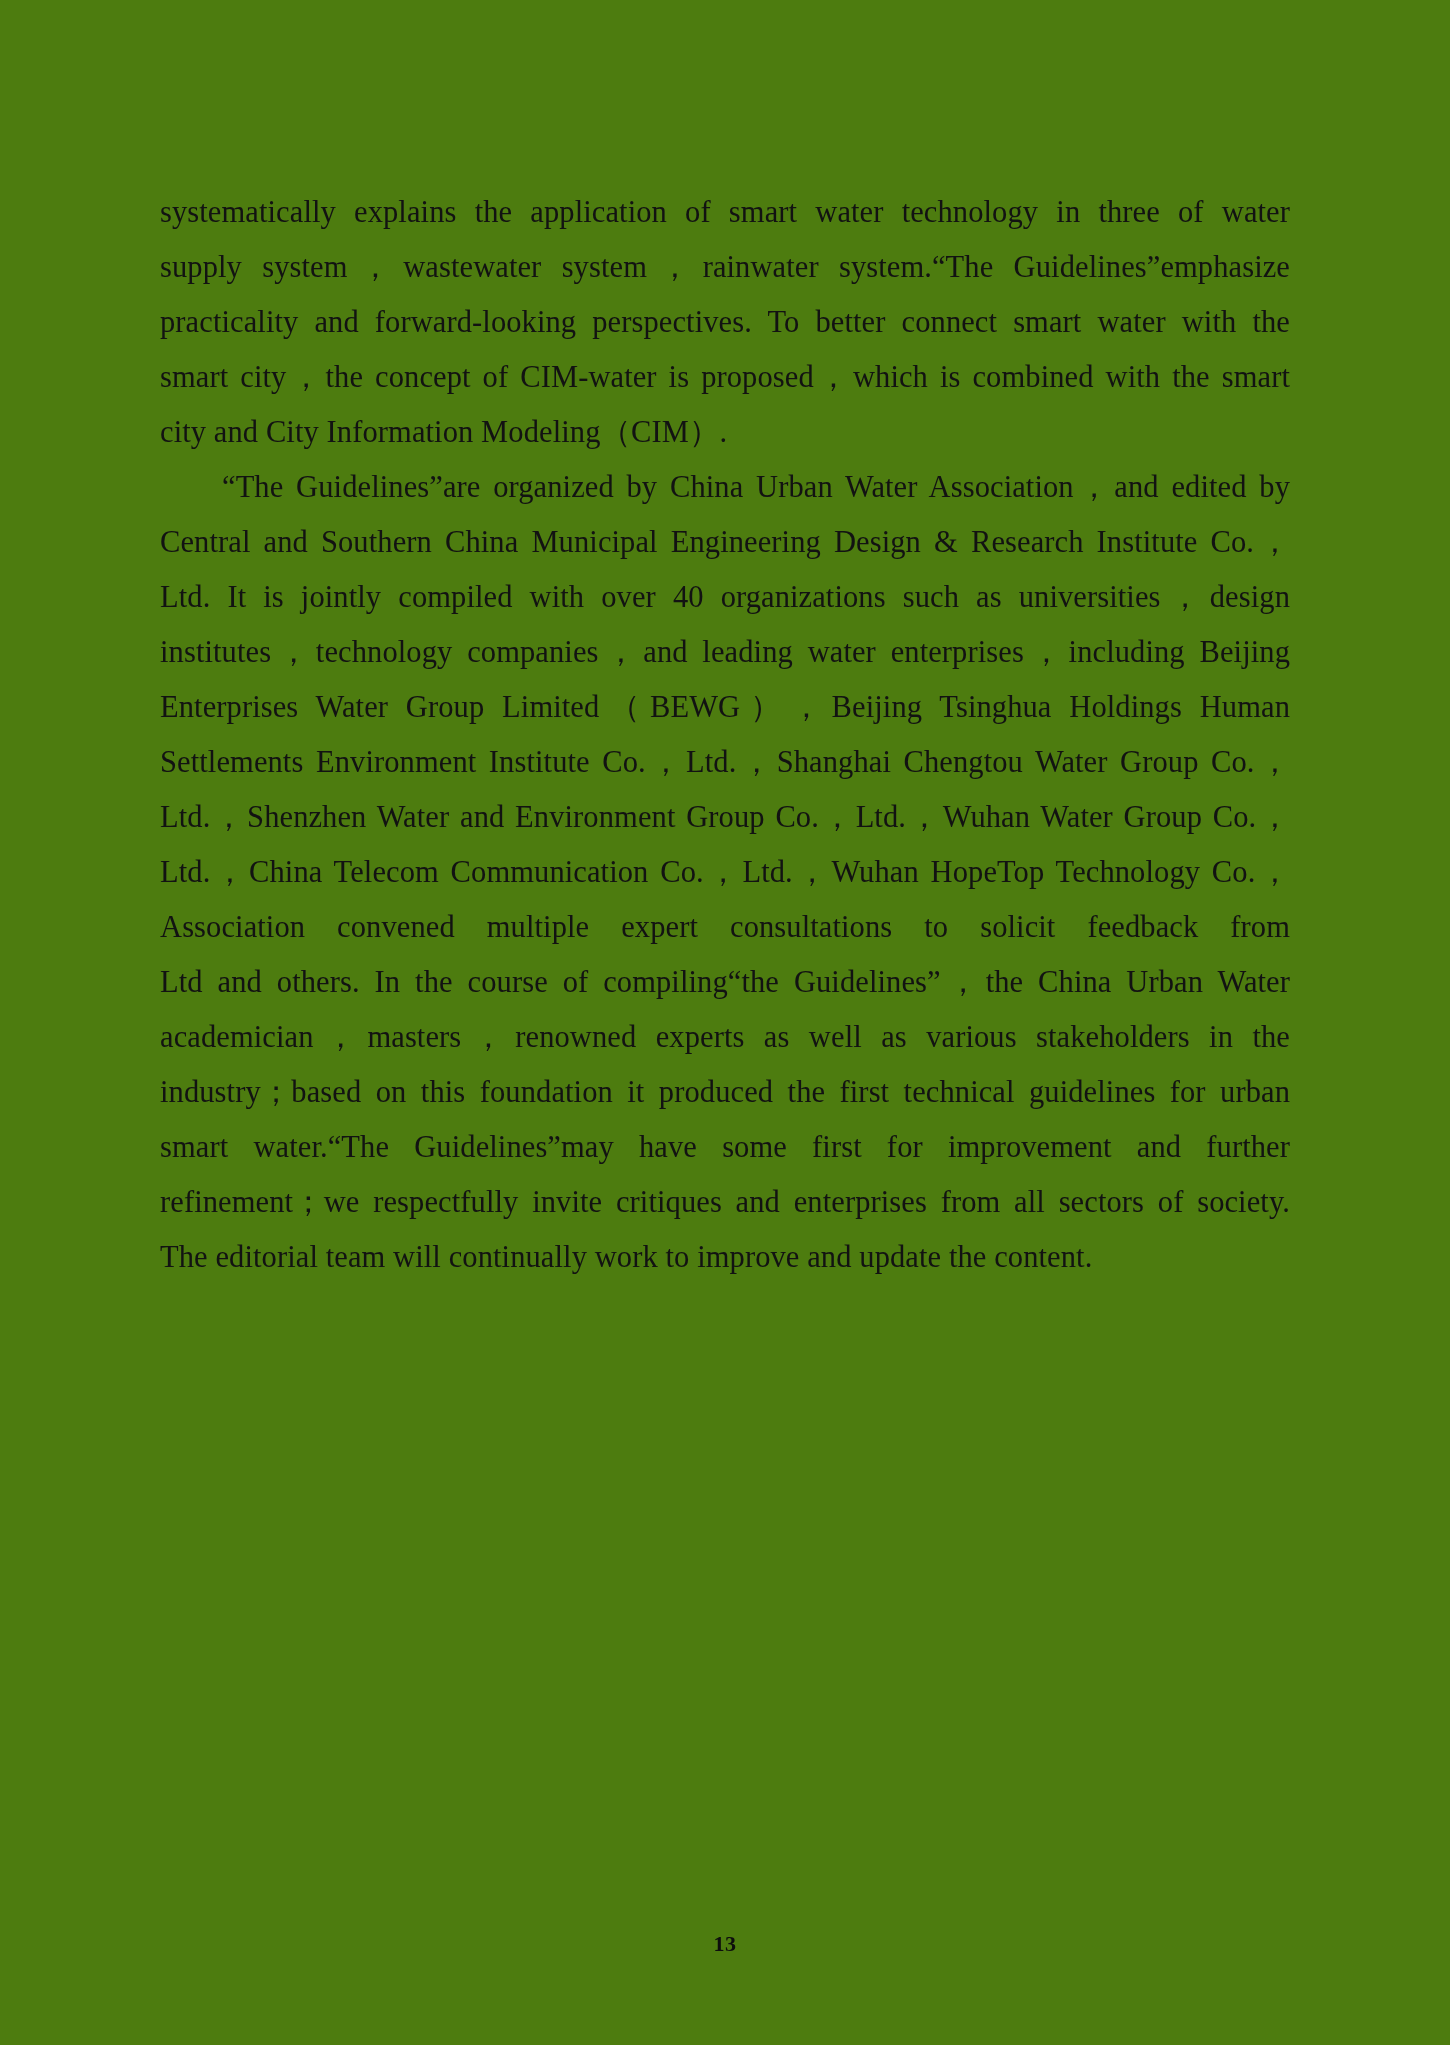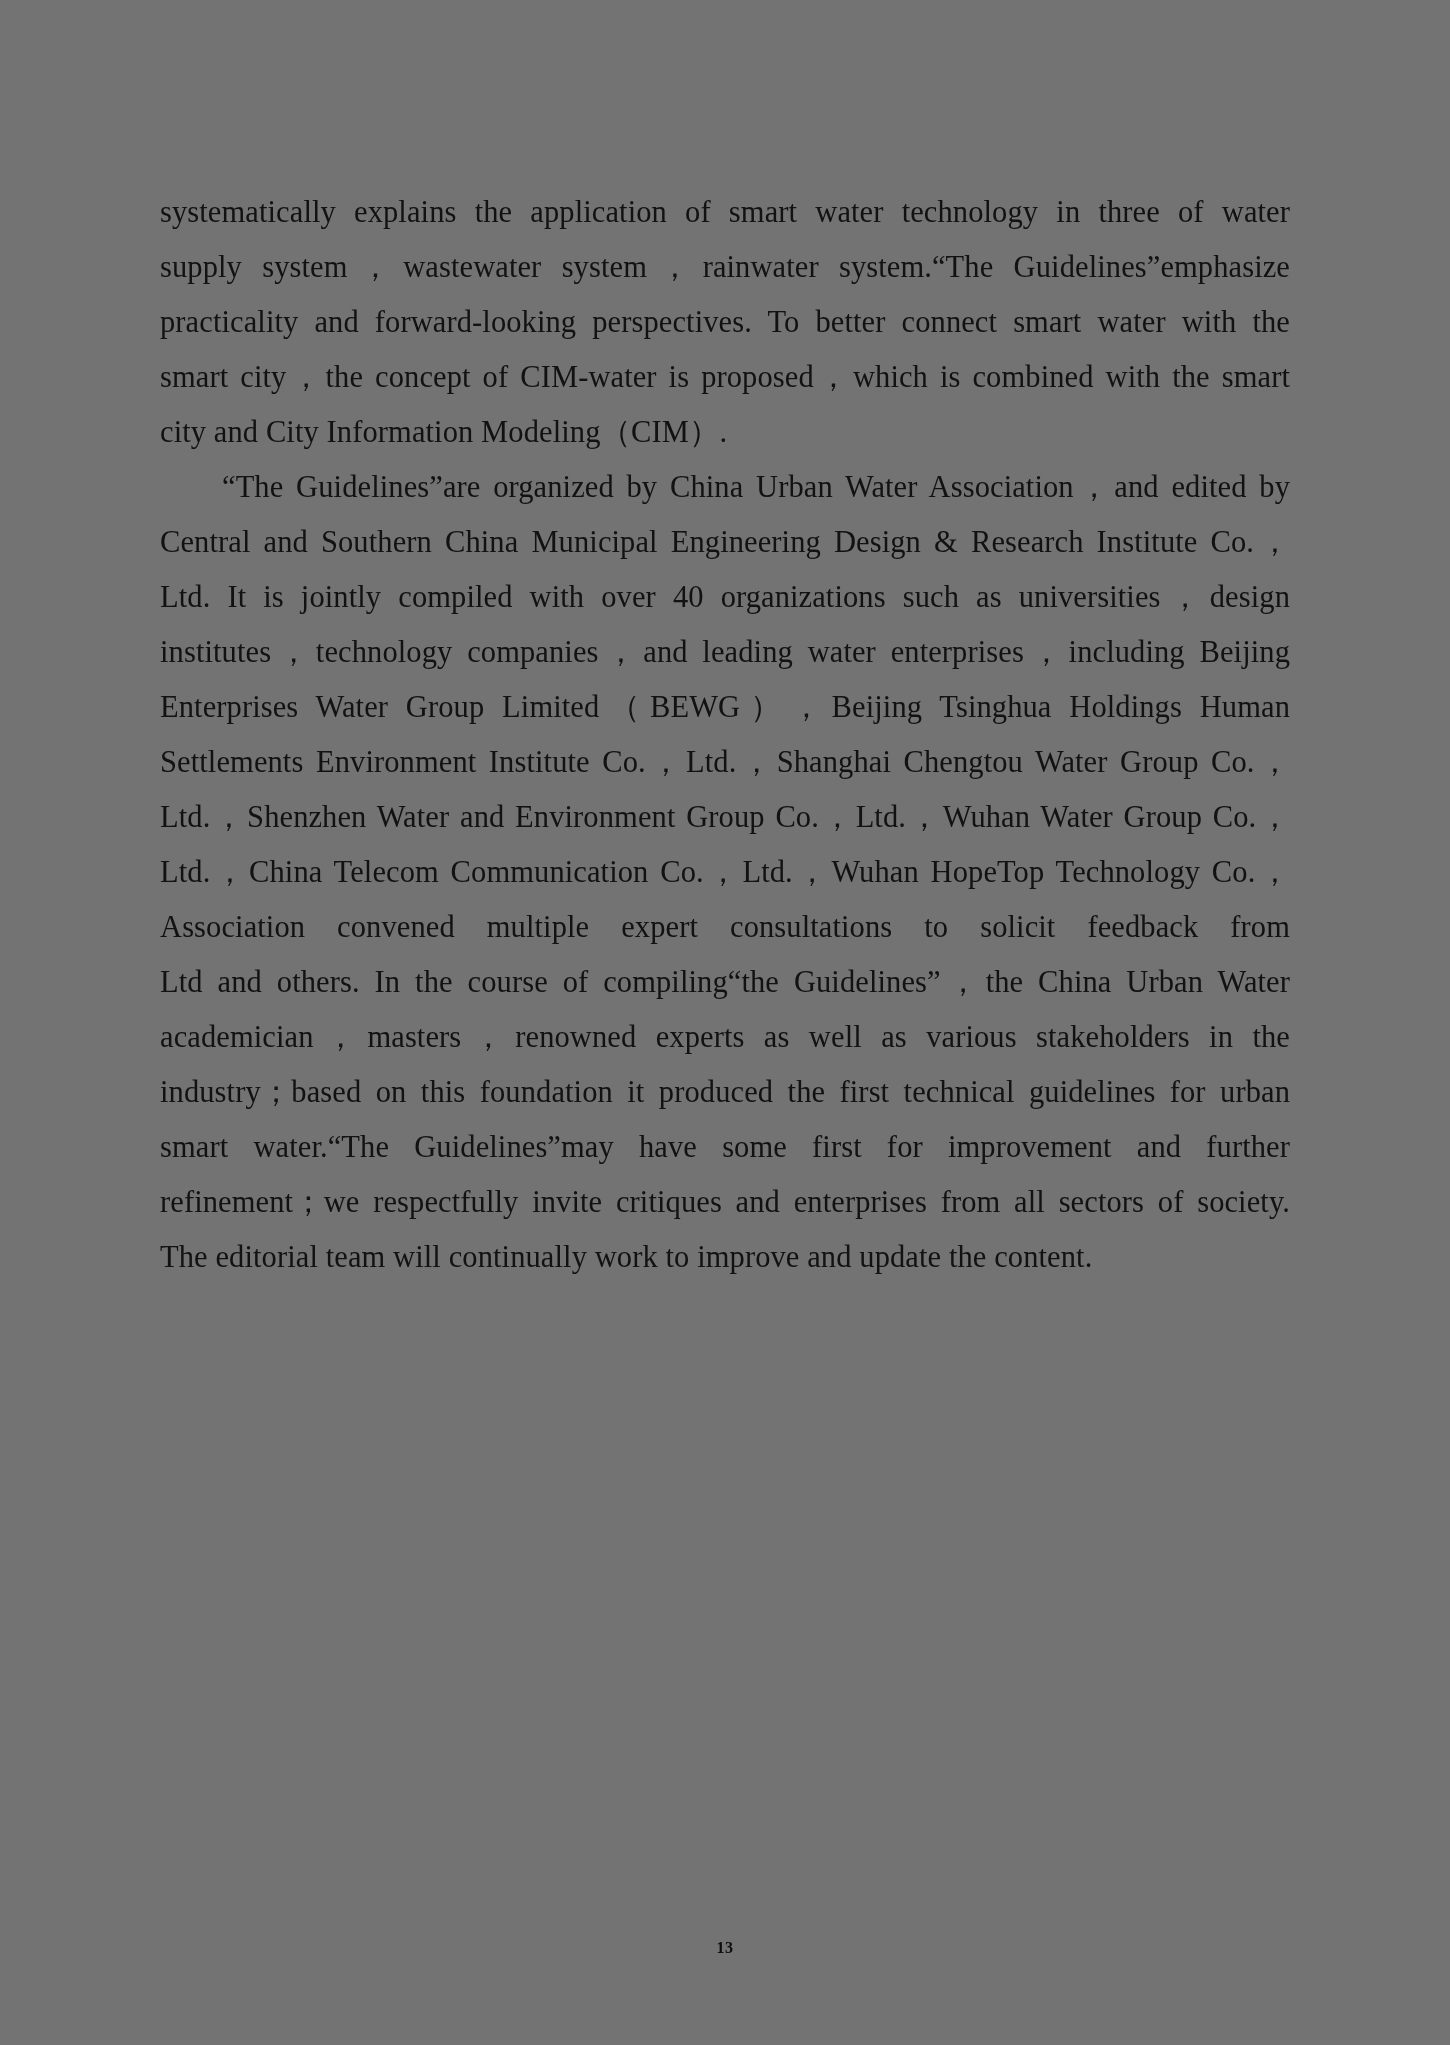--- a/index.html
+++ b/index.html
@@ -16,21 +16,21 @@
     overflow: hidden;
   }
 
   
   .page {
     position: absolute;
     left: 0;
     top: 0;
     width: 1450px;
     height: 2045px;
-    background: #737373;
+    background: #4d7c0f;
     box-sizing: border-box;
   }
 
   
   .text-column {
     position: absolute;
     left: 160px;
     top: 185px;
     width: 1130px;
   }
@@ -56,21 +56,21 @@
   .line.last {
     text-align-last: left;
   }
 
   .footer {
     position: absolute;
     left: 0;
     bottom: 88px;
     width: 1450px;
     text-align: center;
-    font-size: 16px;
+    font-size: 22px;
     font-weight: bold;
     font-family: "Liberation Serif", "DejaVu Serif", serif;
     color: #0d0d0d;
     letter-spacing: 0.5px;
   }
 </style>
 </head>
 <body>
 
 <div class="page">

